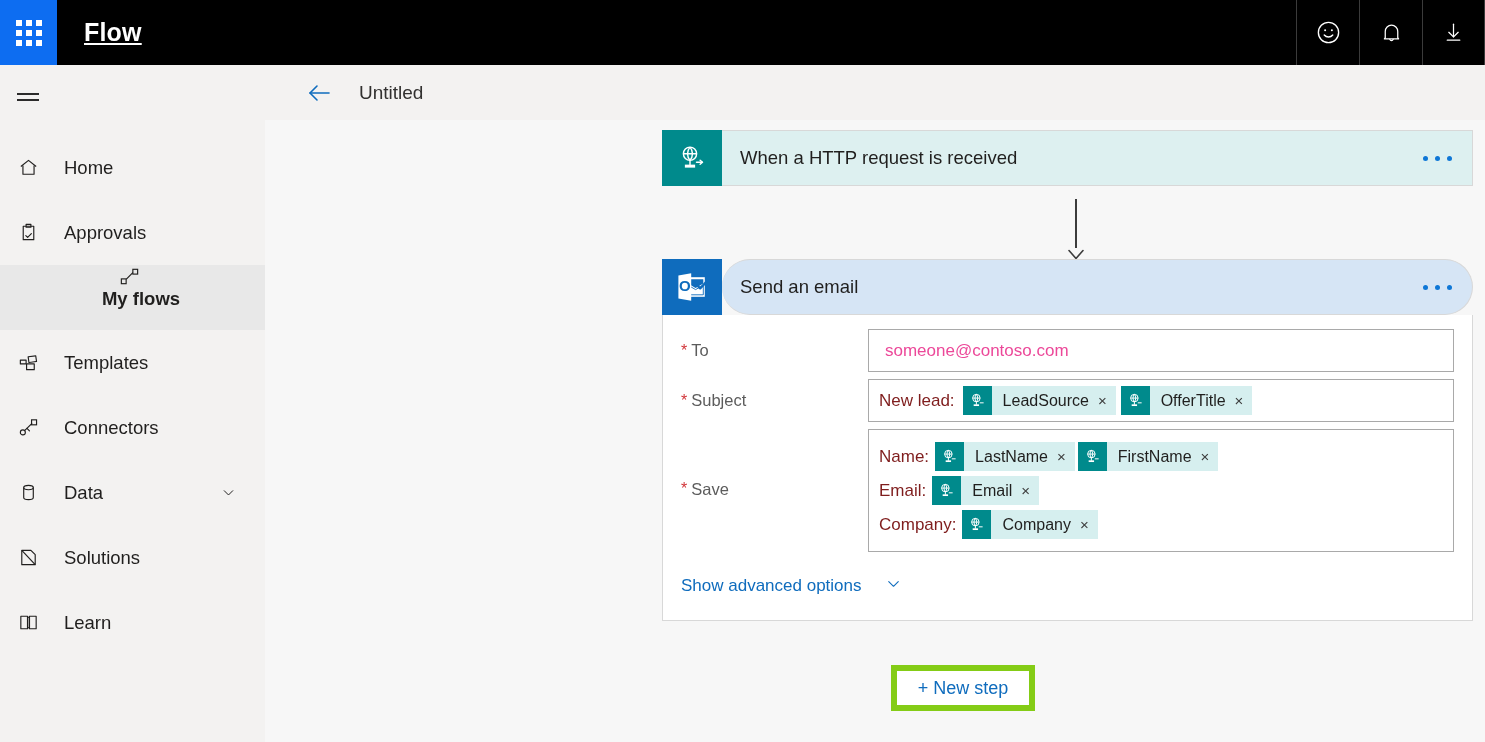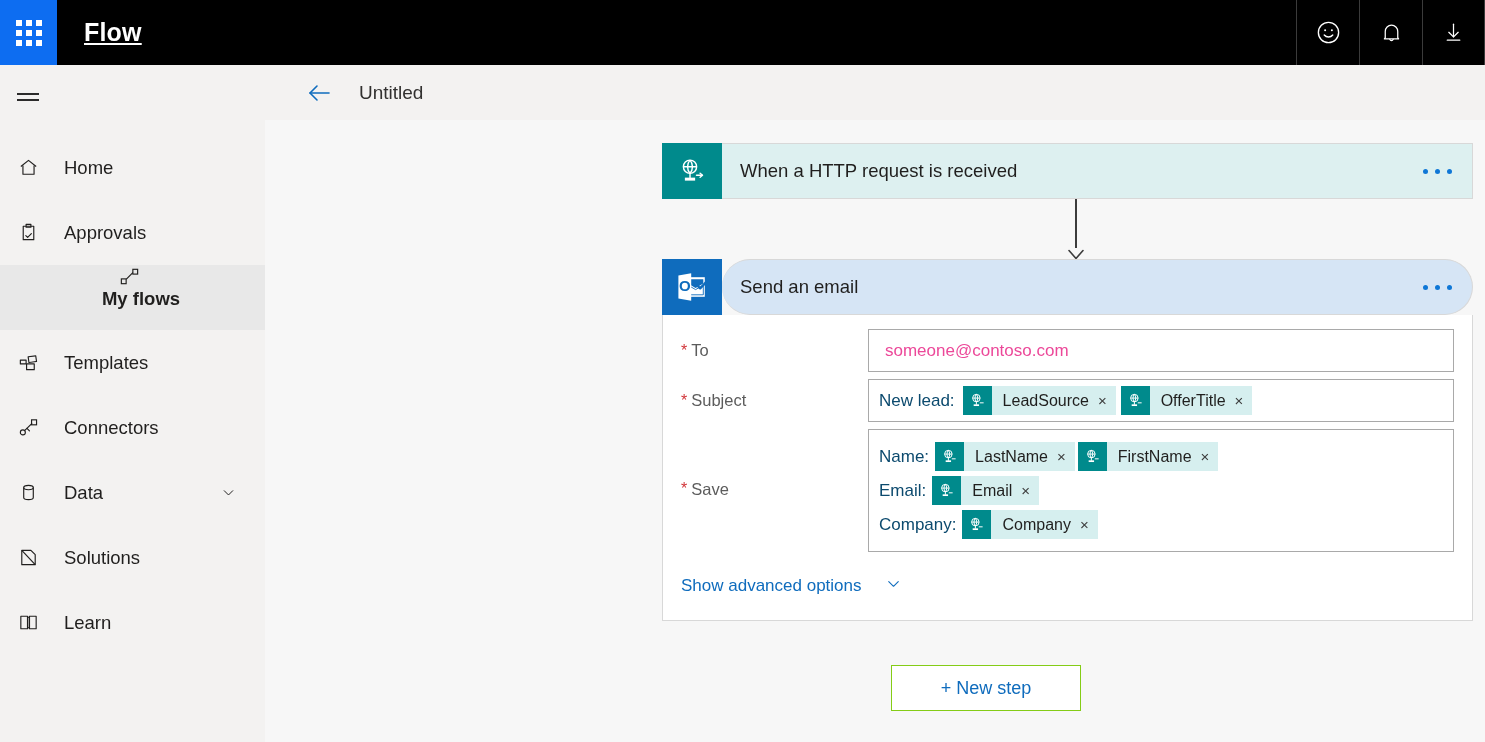--- a/index.html
+++ b/index.html
@@ -118,21 +118,21 @@
     display: flex; align-items: center; padding: 0 16px;
     font-size: 17px; color: #ec4899; cursor: text;
   }
   .token-input {
     border: 1px solid #a9a9a9; background: #fff; min-height: 43px;
     padding: 5px 10px; display: flex; flex-wrap: wrap; align-items: center;
     gap: 2px; font-size: 17px; color: #201f1e; cursor: text;
   }
   .token-input.multiline { display: block; padding: 8px 10px; }
   .tline { display: flex; align-items: center; flex-wrap: wrap; margin: 3px 0; }
-  .tline-text { font-size: 17px; color: #0c4a6e; margin-right: 6px; }
+  .tline-text { font-size: 17px; color: #7f1d1d; margin-right: 6px; }
   .tok {
     display: inline-flex; align-items: center; background: #d6efef;
     margin: 1px 3px 1px 0; height: 29px; cursor: pointer;
   }
   .tok-ico {
     width: 29px; height: 29px; background: #008a8c;
     display: flex; align-items: center; justify-content: center;
   }
   .tok-label { padding: 0 9px 0 11px; font-size: 16px; color: #201f1e; white-space: nowrap; }
   .tok-x { padding-right: 9px; font-size: 15px; color: #3c3c3c; cursor: pointer; }
@@ -142,21 +142,21 @@
     color: #0f6cbd; font-size: 17px; cursor: pointer;
   }
 
   
   .connector { position: absolute; display: flex; flex-direction: column; align-items: center; }
   .connector .line { width: 1.6px; background: #3c3c3c; flex: 1; }
 
   
   .btn-row { position: absolute; display: flex; gap: 28px; }
   .btn {
-    width: 190px; height: 46px; background: #ffffff; border: 1px solid #84cc16;
+    width: 144px; height: 46px; background: #ffffff; border: 6px solid #84cc16;
     display: flex; align-items: center; justify-content: center;
     color: #0f6cbd; font-size: 18px; cursor: pointer;
   }
 </style>
 </head>
 <body>
 
 <div class="app">
 
   <div class="topbar">
@@ -315,21 +315,21 @@
       <svg width="28" height="24" viewBox="0 0 28 24" fill="none" stroke="#0f6cbd" stroke-width="1.6" stroke-linecap="round" stroke-linejoin="round">
         <path d="M24 12H5"></path>
           <path d="M12 5 5 12l7 7"></path>
       </svg>
     </span>
     <span class="crumb-title">Untitled</span>
   </div>
 
   <div class="canvas">
 
-    <div class="card trigger" style="left:397px; top:23px; width:811px;">
+    <div class="card trigger" style="left:397px; top:10px; width:811px;">
       <div class="card-head">
         <div class="conn-icon">
           <svg width="30" height="30" viewBox="0 0 24 24" fill="none" stroke="#ffffff" stroke-width="1.15">
             <circle cx="10.4" cy="8.6" r="5.3"></circle>
             <path d="M5.1 8.6h10.6M10.4 3.3c2.6 2.9 2.6 7.7 0 10.6M10.4 3.3c-2.6 2.9-2.6 7.7 0 10.6"></path>
             <path d="M10.4 14v3.2" stroke-linecap="round"></path>
             <rect x="6.3" y="17.3" width="8.2" height="2.4" fill="#ffffff" stroke="none"></rect>
             <path d="M15.6 15.4h4.5" stroke-linecap="round"></path>
             <path d="M18.5 13.8 20.4 15.4 18.5 17" stroke-linecap="round" stroke-linejoin="round"></path>
           </svg>

